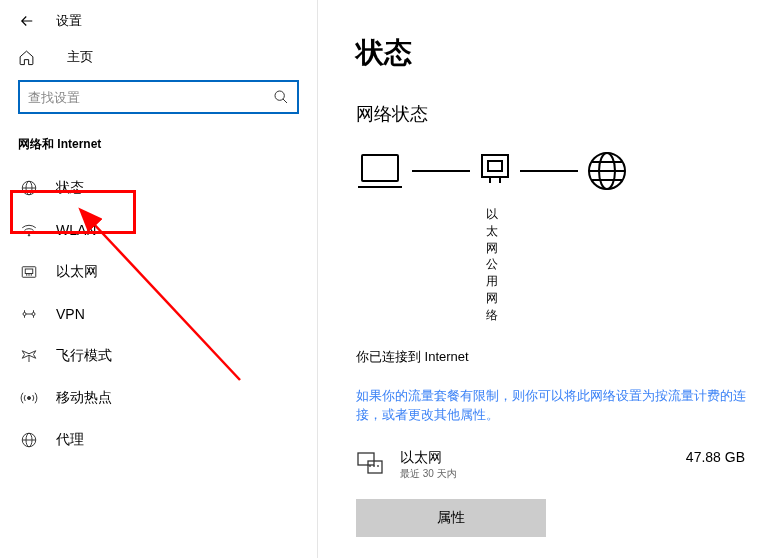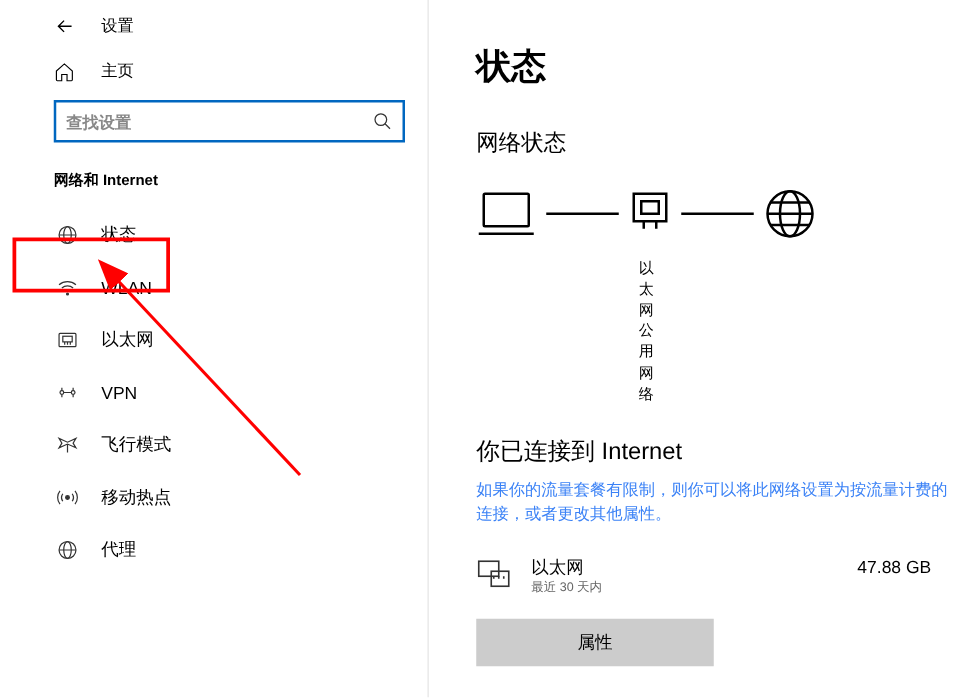--- a/index.html
+++ b/index.html
@@ -12,54 +12,52 @@
       height: 558px;
       overflow: hidden;
       position: relative;
     }
     .container { display: flex; height: 100%; }
     .sidebar {
       width: 318px;
       padding: 8px 0 0 0;
       border-right: 1px solid #e5e5e5;
       overflow: hidden;
-      margin-left: 25px;
     }
     .header-row {
       display: flex;
       align-items: center;
       padding: 4px 18px 12px 18px;
       gap: 20px;
     }
     .back-arrow { font-size: 18px; cursor: pointer; }
     .header-title { font-size: 13px; }
     .home-row {
       display: flex;
       align-items: center;
       padding: 6px 18px 14px 18px;
-      gap: 21px;
+      gap: 32px;
     }
     .home-icon { font-size: 16px; }
     .home-label { font-size: 13px; }
     .search-box {
       margin: 0 18px 22px 18px;
       border: 2px solid #0067c0;
       display: flex;
       align-items: center;
       height: 34px;
       padding: 0 8px;
     }
     .search-input {
       border: none;
       outline: none;
       flex: 1;
       font-size: 13px;
       color: #666;
       background: transparent;
-      font-weight: bold;
     }
     .search-input::placeholder { color: #888; }
     .search-icon { font-size: 14px; color: #333; }
     .section-header {
       padding: 0 18px 14px 18px;
       font-size: 12px;
       font-weight: 600;
     }
     .nav-item {
       display: flex;
@@ -112,22 +110,22 @@
     }
     .diagram-labels {
       text-align: center;
       font-size: 12px;
       margin-bottom: 24px;
       padding-left: 130px;
       width: 110px;
       line-height: 1.4;
     }
     .connected-title {
-      font-size: 19px;
-      margin-bottom: 8px;
+      font-size: 13px;
+      margin-bottom: 20px;
     }
     .connected-desc {
       font-size: 13px;
       color: #3b82f6;
       margin-bottom: 24px;
       line-height: 1.5;
     }
     .usage-row {
       display: flex;
       align-items: flex-start;

